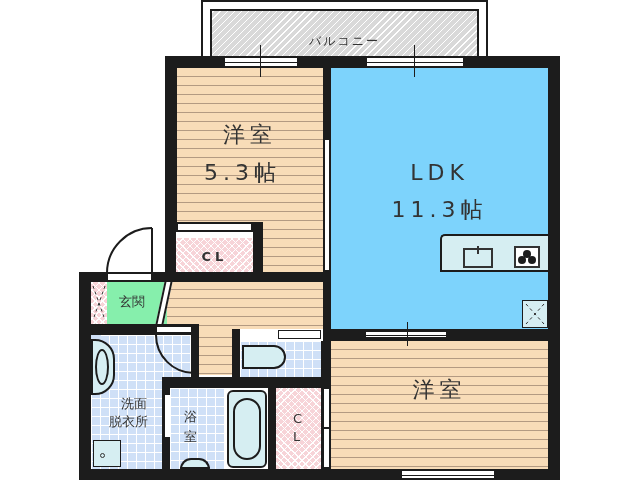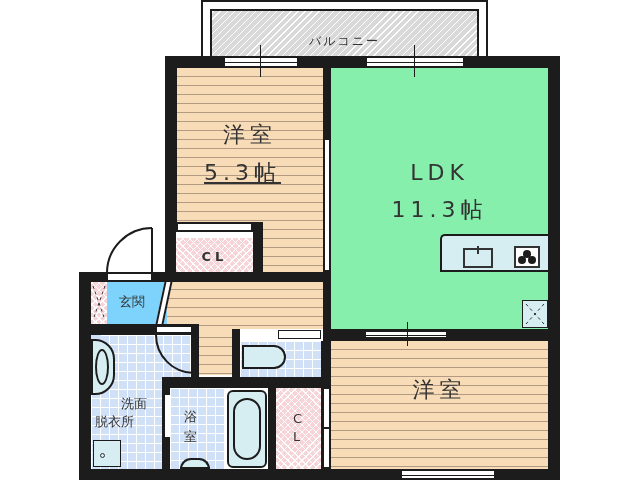--- a/index.html
+++ b/index.html
@@ -1,20 +1,20 @@
 <!DOCTYPE html>
 <html><head>
 <meta charset="utf-8">
 <style>
   html,body{margin:0;padding:0;background:#ffffff;}
   body{width:640px;height:480px;position:relative;overflow:hidden;font-family:"DejaVu Sans",sans-serif;}
   .abs{position:absolute;box-sizing:border-box;}
   .wall{background:#1c1c1c;}
   .wood{background-color:#f8dcb8;background-image:repeating-linear-gradient(to bottom,transparent 0,transparent 8px,#b39a82 8px,#b39a82 9px);}
-  .ldk{background:#86efac;}
+  .ldk{background:#7dd3fc;}
   .tile{background-color:#cfe0f7;background-image:linear-gradient(#ffffff 1px,transparent 1px),linear-gradient(90deg,#ffffff 1px,transparent 1px);background-size:9px 9px;}
   .cl{background-color:#f7d4d8;background-image:repeating-linear-gradient(45deg,transparent 0,transparent 4px,#ffffff 4px,#ffffff 5px),repeating-linear-gradient(-45deg,transparent 0,transparent 4px,#ffffff 4px,#ffffff 5px);}
   .balc{background-color:#d9d9d9;background-image:repeating-linear-gradient(-45deg,transparent 0,transparent 4px,#ffffff 4px,#ffffff 5px);}
   .win{background:#ffffff;border:2px solid #1c1c1c;}
   .win::after{content:"";position:absolute;left:0;right:0;top:50%;height:1px;background:#1c1c1c;}
   .label{position:absolute;color:#333;text-align:center;white-space:nowrap;font-family:"DejaVu Sans",sans-serif;}
   .big{font-size:22px;letter-spacing:5px;line-height:38px;}
   .small{font-size:13px;line-height:18px;}
   .fixture{background:#d6eef2;border:2px solid #1c1c1c;}
   svg{position:absolute;overflow:visible;}
@@ -28,21 +28,21 @@
 </div>
 
 <div class="abs wall" style="left:165px;top:56px;width:395px;height:12px;"></div>
 <div class="abs wall" style="left:548px;top:56px;width:12px;height:424px;"></div>
 <div class="abs wall" style="left:165px;top:56px;width:12px;height:222px;"></div>
 <div class="abs wall" style="left:79px;top:272px;width:12px;height:208px;"></div>
 <div class="abs wall" style="left:79px;top:469px;width:481px;height:11px;"></div>
 
 <div class="abs wood" style="left:177px;top:68px;width:146px;height:204px;">
   <div class="label big" style="left:0;right:0;top:48px;">洋室</div>
-  <div class="label big" style="left:0;right:15px;top:86px;text-decoration:underline;">5.3帖</div>
+  <div class="label big" style="left:0;right:15px;top:86px;">5.3帖</div>
 </div>
 
 <div class="abs cl" style="left:176px;top:232px;width:77px;height:42px;border-top:6px solid #fff;">
   <div class="label small" style="left:0;right:0;top:10px;letter-spacing:4px;font-weight:bold;">CL</div>
 </div>
 <div class="abs wall" style="left:253px;top:222px;width:10px;height:52px;"></div>
 <div class="abs" style="left:176px;top:222px;width:77px;height:10px;border:2px solid #1c1c1c;background:#fff;"></div>
 
 <div class="abs wall" style="left:323px;top:56px;width:8px;height:280px;"></div>
 <div class="abs" style="left:324px;top:140px;width:6px;height:130px;background:#fff;border-left:1px solid #1c1c1c;border-right:1px solid #1c1c1c;"></div>
@@ -81,39 +81,39 @@
 <div class="abs wood" style="left:158px;top:281px;width:165px;height:48px;"></div>
 <div class="abs wood" style="left:199px;top:329px;width:34px;height:46px;"></div>
 
 <div class="abs wall" style="left:79px;top:272px;width:252px;height:10px;"></div>
 <div class="abs" style="left:107px;top:273px;width:45px;height:8px;background:#fff;border:1px solid #1c1c1c;"></div>
 <svg width="50" height="50" style="left:107px;top:228px;">
   <path d="M45 0 A45 45 0 0 0 0 45" fill="none" stroke="#1c1c1c" stroke-width="2"></path>
   <line x1="45" y1="0" x2="45" y2="45" stroke="#1c1c1c" stroke-width="2"></line>
 </svg>
 
-<div class="abs" style="left:107px;top:282px;width:60px;height:42px;background:#7dd3fc;">
+<div class="abs" style="left:107px;top:282px;width:60px;height:42px;background:#86efac;">
   <div class="label small" style="left:0;width:50px;top:11px;">玄関</div>
 </div>
 <div class="abs" style="left:160px;top:282px;width:8px;height:42px;background:#fff;border-left:2px solid #1c1c1c;border-right:2px solid #1c1c1c;transform:skewX(-12deg);"></div>
 <div class="abs cl" style="left:91px;top:282px;width:16px;height:42px;">
   <svg width="16" height="42" style="left:0;top:0;">
       <line x1="2" y1="4" x2="14" y2="38" stroke="#333" stroke-dasharray="3,3"></line>
       <line x1="14" y1="4" x2="2" y2="38" stroke="#333" stroke-dasharray="3,3"></line>
     </svg>
 </div>
 
 <div class="abs wall" style="left:79px;top:324px;width:81px;height:11px;"></div>
 <div class="abs wall" style="left:155px;top:324px;width:44px;height:11px;"></div>
 <div class="abs" style="left:156px;top:326px;width:38px;height:7px;background:#fff;border:1px solid #1c1c1c;"></div>
 <div class="abs wall" style="left:191px;top:324px;width:8px;height:56px;"></div>
 
 <div class="abs tile" style="left:91px;top:335px;width:100px;height:134px;">
   <div class="label small" style="left:30px;top:60px;">洗面</div>
-  <div class="label small" style="left:4px;top:78px;">脱衣所</div>
+  <div class="label small" style="left:18px;top:78px;">脱衣所</div>
 </div>
 <div class="abs" style="left:91px;top:335px;width:10px;height:10px;background:#cfe0f7;"></div>
 <svg width="40" height="45" style="left:156px;top:335px;">
   <path d="M0 0 A38 38 0 0 0 38 38" fill="none" stroke="#1c1c1c" stroke-width="2"></path>
 </svg>
 
 <div class="abs fixture" style="left:91px;top:339px;width:24px;height:56px;border-radius:0 20px 20px 0;">
   <div class="abs" style="left:2px;top:8px;width:14px;height:36px;border:2px solid #1c1c1c;border-radius:50%;background:#d6eef2;"></div>
 </div>
 

